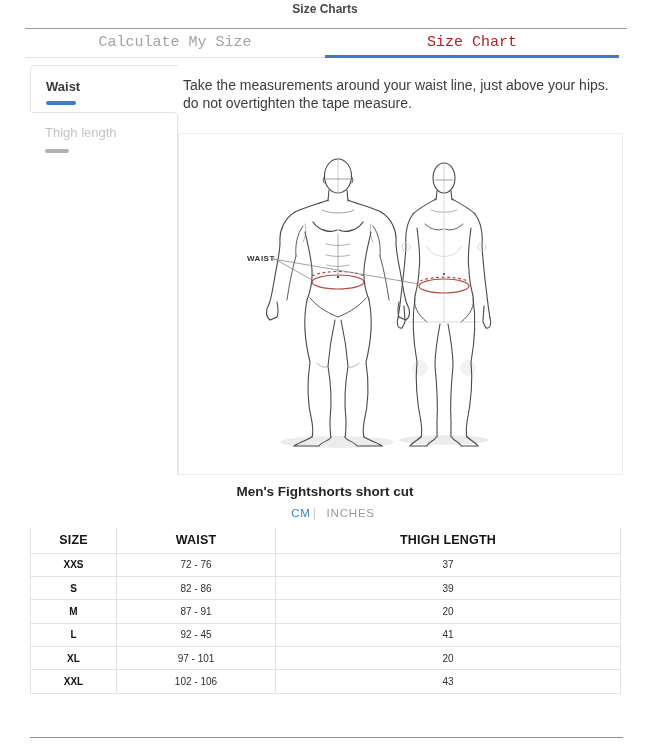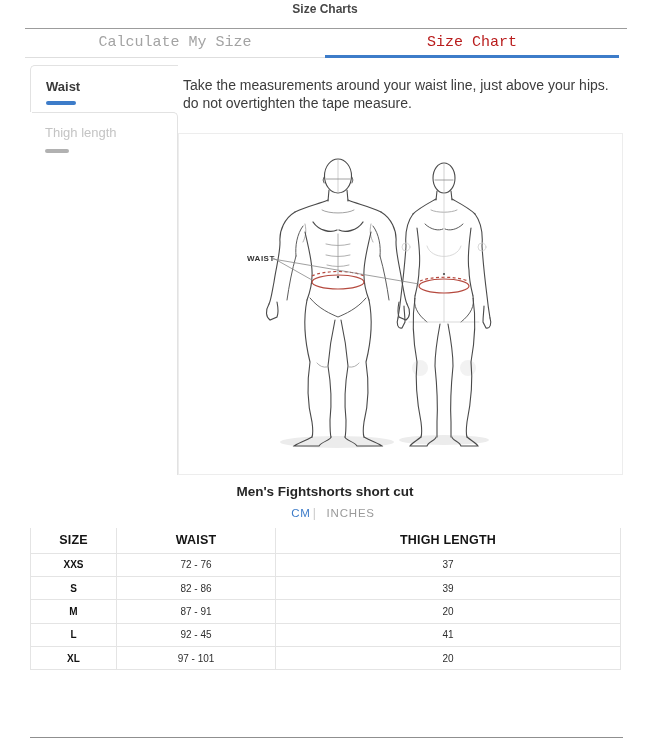--- a/index.html
+++ b/index.html
@@ -218,17 +218,22 @@
       <tr>
         <td class="size-cell">L</td>
         <td>92 - 45</td>
         <td>41</td>
       </tr>
       <tr>
         <td class="size-cell">XL</td>
         <td>97 - 101</td>
         <td>20</td>
       </tr>
+      <tr>
+        <td class="size-cell">XXL</td>
+        <td>102 - 106</td>
+        <td>43</td>
+      </tr>
     </tbody>
   </table>
 
   <div class="bottom-rule"></div>
 </div>
 
 </body></html>

